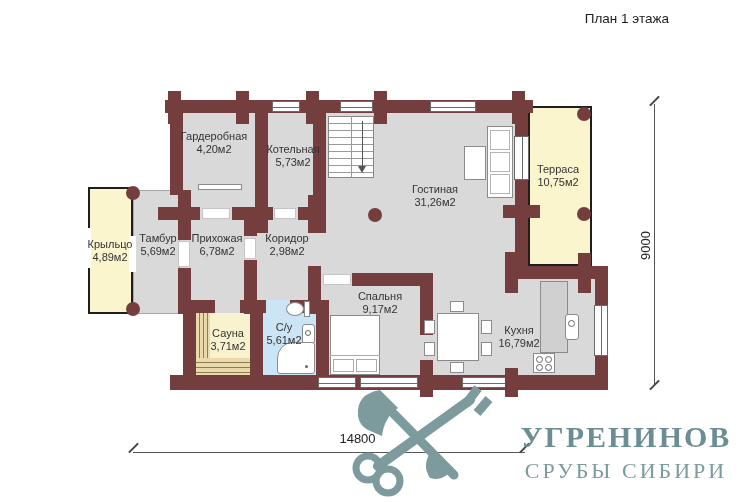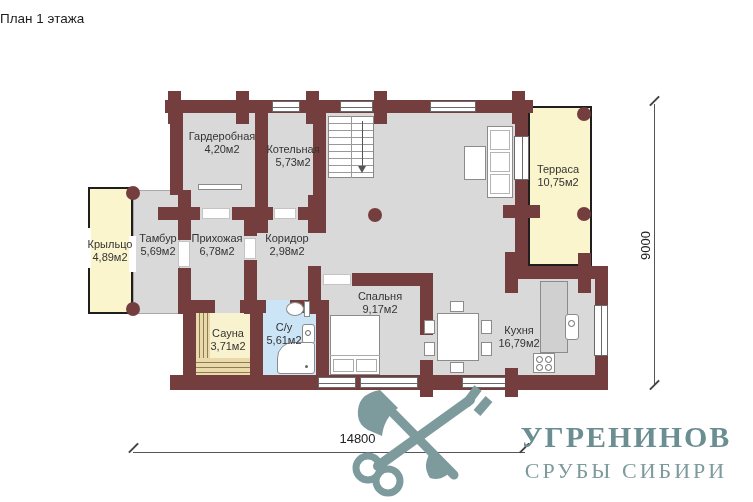--- a/index.html
+++ b/index.html
@@ -19,21 +19,21 @@
   .win.v::after{content:"";position:absolute;top:0;bottom:0;left:50%;width:1px;background:#6a6a6a}
   .door{position:absolute;background:#fff;border:1px solid #c4c4c4;box-sizing:border-box}
   .gap{position:absolute;background:#fff}
   .steps{position:absolute;background:#fff;border:1px solid #888;box-sizing:border-box;
          background-image:repeating-linear-gradient(to bottom,transparent 0 6px,#999 6px 7px)}
   .stripesV{position:absolute;background:repeating-linear-gradient(to right,#e9d9ab 0 3px,#8e7c52 3px 4px)}
   .stripesH{position:absolute;background:repeating-linear-gradient(to bottom,#e9d9ab 0 4px,#8e7c52 4px 5px)}
   .dim{position:absolute;background:#555}
   .tick{position:absolute;background:#444;transform:rotate(-45deg)}
   .dimlbl{position:absolute;font-size:13px;color:#222;text-align:center}
-  .title{position:absolute;left:0;top:11px;width:669px;text-align:left;
+  .title{position:absolute;left:0;top:11px;width:669px;text-align:right;
          font-size:13.5px;color:#1d1d1d}
   .burner{position:absolute;background:#fff;border:1px solid #666;border-radius:50%;box-sizing:border-box}
   .logo-line{position:absolute;font-family:"Liberation Serif",serif;text-align:center;color:#6b8e92}
   .l1{left:520px;top:388px;width:212px;font-size:28px;font-weight:bold;letter-spacing:3px}
   .l2{left:520px;top:420px;width:212px;font-size:30px;font-weight:bold;letter-spacing:2px}
   .l3{left:520px;top:458px;width:212px;font-size:22px;letter-spacing:3px;color:#7d9a9c}
   .arrowline{position:absolute;background:#555}
   .arrowhead{position:absolute;width:0;height:0;border-left:4px solid transparent;
              border-right:4px solid transparent;border-top:7px solid #555}
 </style>
@@ -161,27 +161,31 @@
   <div class="burner" style="left:536px;top:364px;width:7px;height:7px"></div>
   <div class="burner" style="left:545px;top:364px;width:7px;height:7px"></div>
 
   <div class="furn" style="left:286px;top:302px;width:18px;height:14px;border-radius:50%"></div>
   <div class="furn" style="left:304px;top:301px;width:6px;height:16px"></div>
   <div class="furn" style="left:302px;top:324px;width:13px;height:20px;border-radius:3px"></div>
   <div class="burner" style="left:305px;top:330px;width:6px;height:6px"></div>
   <div class="furn" style="left:277px;top:342px;width:38px;height:32px;border-radius:16px 3px 3px 3px"></div>
   <div class="abs" style="left:305px;top:365px;width:3px;height:3px;background:#666;border-radius:50%"></div>
 
-  <div class="lbl" style="left:172px;top:130px;width:100px">
+  <div class="lbl" style="left:164px;top:130px;width:100px">
     <div>Гардеробная</div>
     <div>4,20м2</div>
   </div>
   <div class="lbl" style="left:243px;top:143px;width:100px">
     <div>Котельная</div>
     <div>5,73м2</div>
+  </div>
+  <div class="lbl" style="left:385px;top:183px;width:100px">
+    <div>Гостиная</div>
+    <div>31,26м2</div>
   </div>
   <div class="lbl" style="left:523px;top:163px;width:70px">
     <div>Терраса</div>
     <div>10,75м2</div>
   </div>
   <div class="lbl" style="left:76px;top:238px;width:68px">
     <div>Крыльцо</div>
     <div>4,89м2</div>
   </div>
   <div class="lbl" style="left:118px;top:232px;width:80px">

